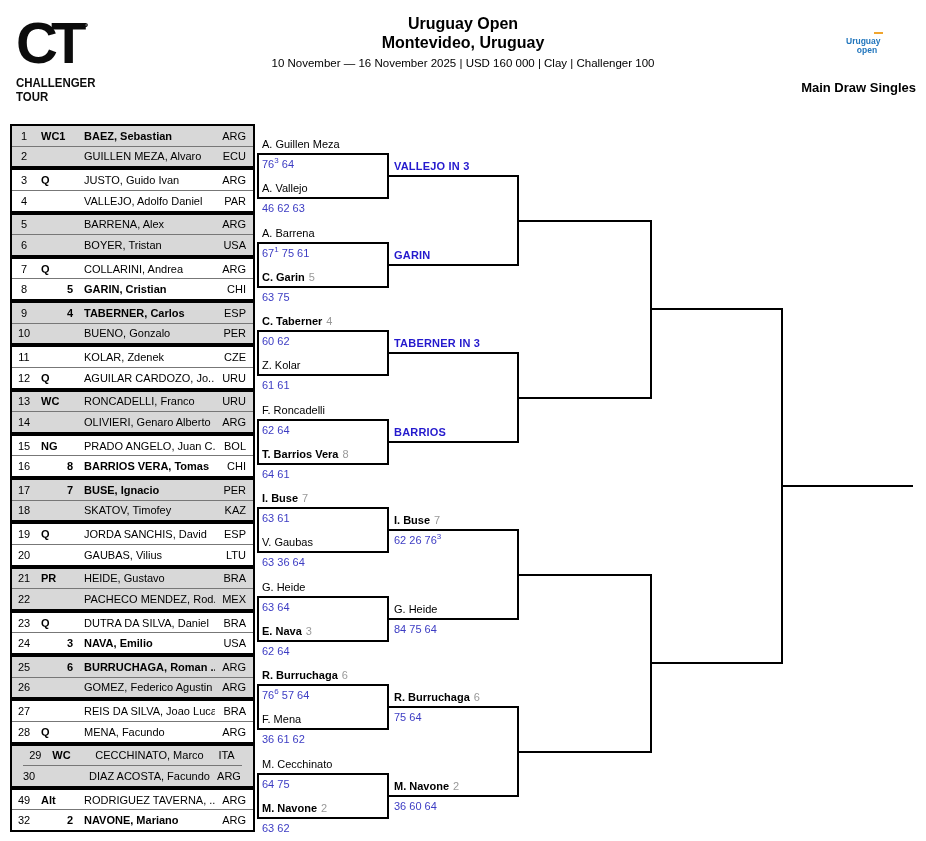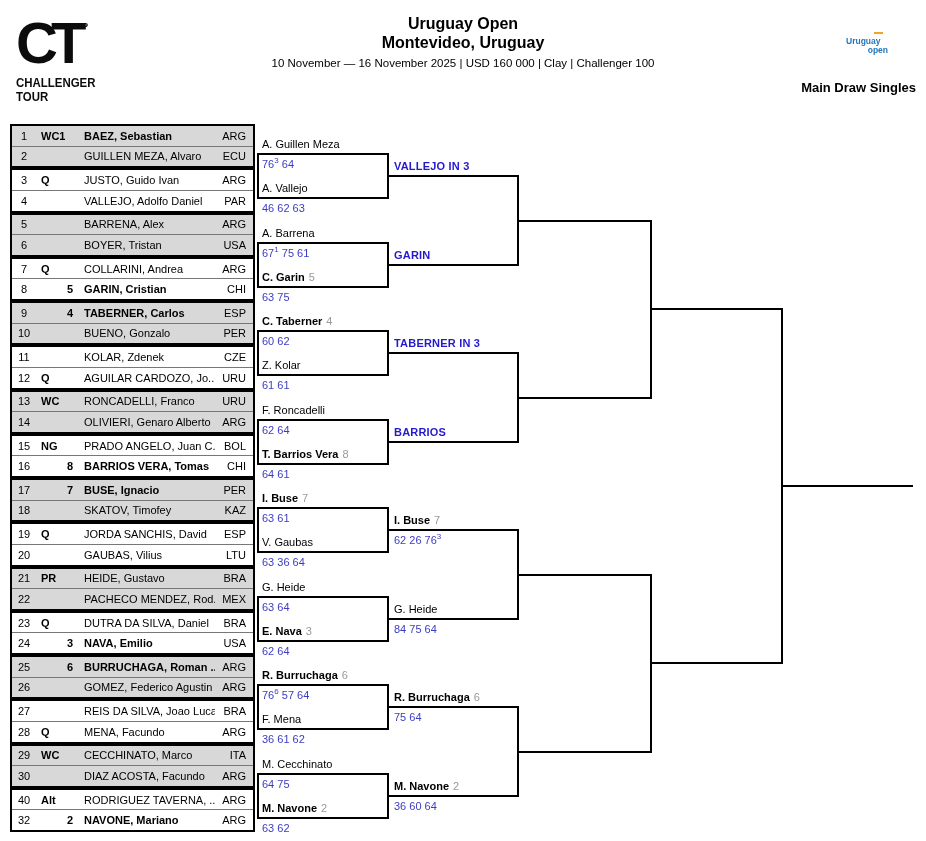--- a/index.html
+++ b/index.html
@@ -13,21 +13,21 @@
   .ct-atp{position:absolute;left:52px;top:7px;font-size:9px;font-weight:bold;font-style:italic;color:#0c0c0c;}
   .ct-line1,.ct-line2{font-size:13px;font-weight:900;line-height:14px;color:#0c0c0c;
         transform:scaleX(0.88);transform-origin:left;white-space:nowrap;}
   .title-block{position:absolute;left:0;top:14px;width:926px;text-align:center;}
   .t1{font-size:16px;font-weight:bold;line-height:20px;}
   .t2{font-size:16px;font-weight:bold;line-height:18px;}
   .t3{font-size:11.5px;line-height:18px;margin-top:2px;}
   .event-logo{position:absolute;left:846px;top:32px;width:46px;}
   .event-logo .dash{position:absolute;left:28px;top:0;width:9px;height:2px;background:#f0a52e;}
   .el1{font-size:8.5px;font-weight:bold;color:#2176bd;line-height:9px;margin-top:5px;}
-  .el2{font-size:8.5px;font-weight:bold;color:#2176bd;line-height:9px;text-align:right;padding-right:4px;}
+  .el2{font-size:8.5px;font-weight:bold;color:#2176bd;line-height:9px;text-align:center;padding-right:4px;}
   .draw-label{position:absolute;right:10px;top:80px;font-size:13px;font-weight:bold;}
 
   
   #draw-table{position:absolute;left:10px;top:124px;width:245px;height:708px;}
   .pair{position:absolute;left:0;width:245px;height:44.25px;box-sizing:border-box;
         border:2px solid #000;background:#fff;display:flex;flex-direction:column;}
   .pair.shaded{background:#d8d8d8;}
   .trow{display:flex;align-items:center;flex:1;font-size:11px;min-height:0;}
   .trow.first{border-bottom:1px solid #777;}
   .pos{width:24px;text-align:center;flex:none;}
@@ -351,21 +351,21 @@
         <div class="trow">
           <span class="pos">28</span>
           <span class="stsd">
             <span class="st">Q</span>
             <span class="sd"></span>
           </span>
           <span class="nm">MENA, Facundo</span>
           <span class="cc">ARG</span>
         </div>
       </div>
-      <div class="pair shaded" style="top: 619.5px;">
+      <div class="pair shaded" style="top: 619.5px; align-items: center;">
         <div class="trow first">
           <span class="pos">29</span>
           <span class="stsd">
             <span class="st">WC</span>
             <span class="sd"></span>
           </span>
           <span class="nm">CECCHINATO, Marco</span>
           <span class="cc">ITA</span>
         </div>
         <div class="trow">
@@ -373,21 +373,21 @@
           <span class="stsd">
             <span class="st"></span>
             <span class="sd"></span>
           </span>
           <span class="nm">DIAZ ACOSTA, Facundo</span>
           <span class="cc">ARG</span>
         </div>
       </div>
       <div class="pair" style="top: 663.75px;">
         <div class="trow first">
-          <span class="pos">40</span>
+          <span class="pos">49</span>
           <span class="stsd">
             <span class="st">Alt</span>
             <span class="sd"></span>
           </span>
           <span class="nm">RODRIGUEZ TAVERNA, ...</span>
           <span class="cc">ARG</span>
         </div>
         <div class="trow">
           <span class="pos">32</span>
           <span class="stsd">

